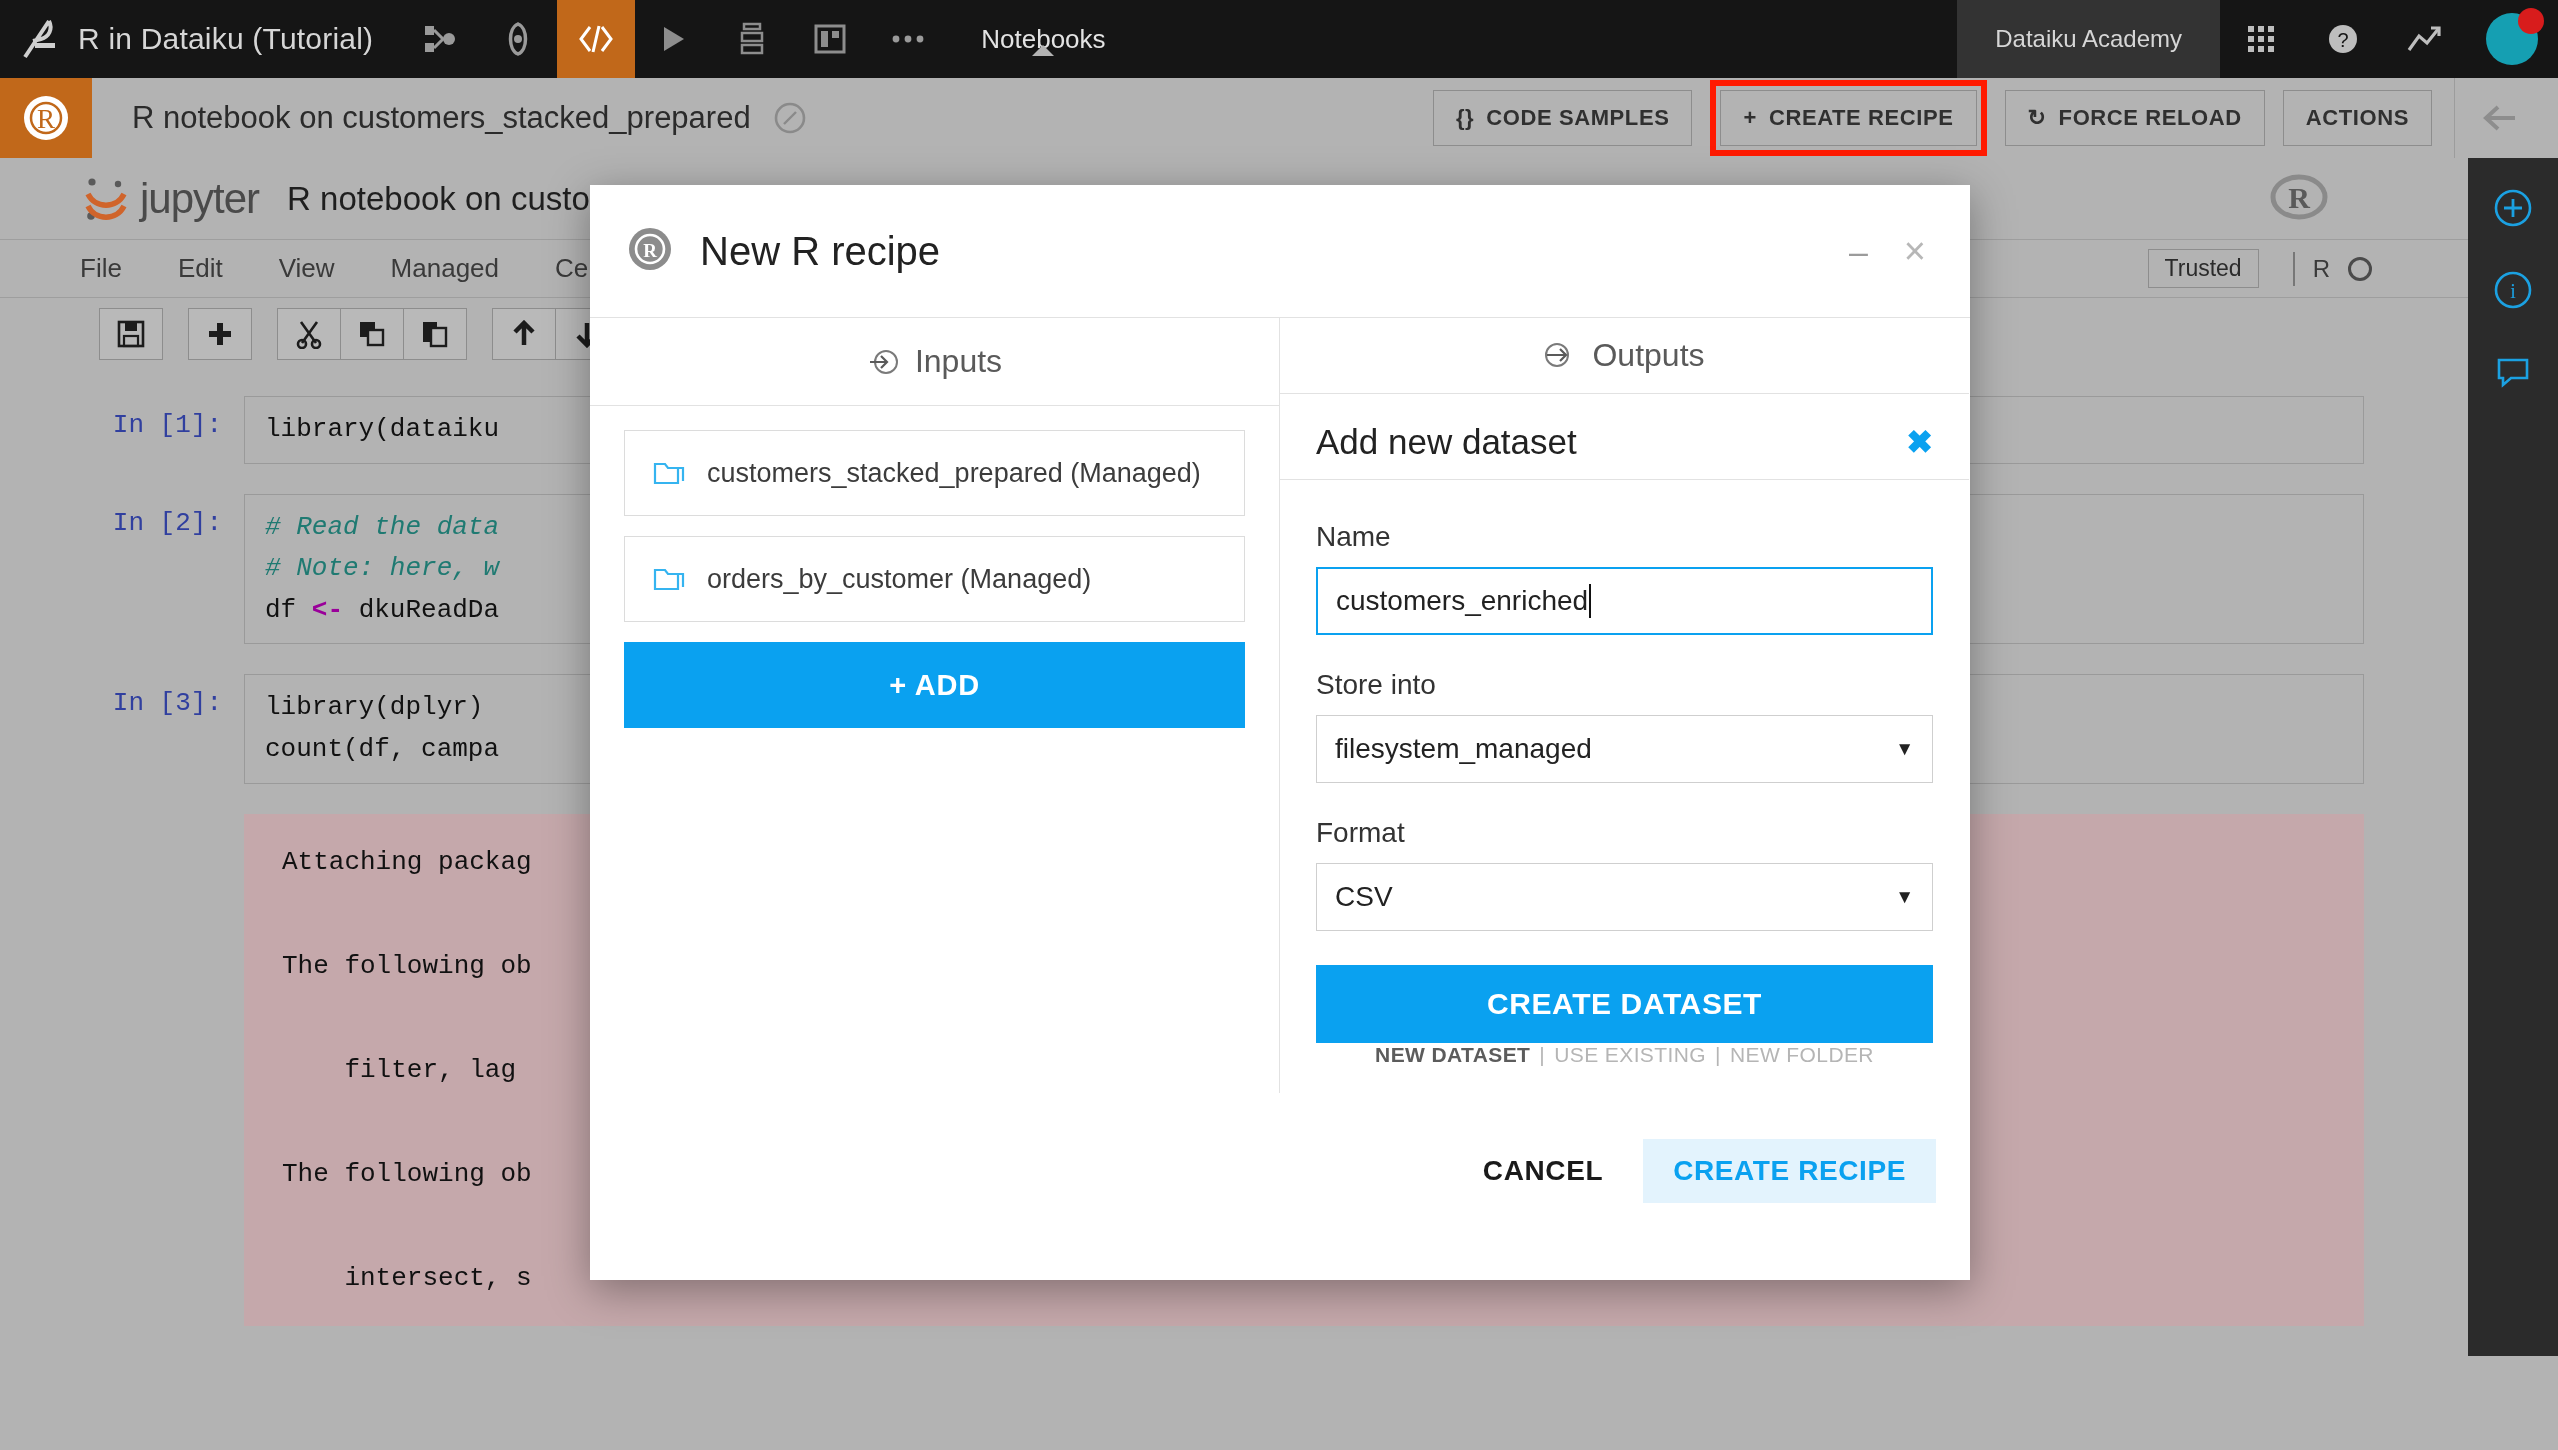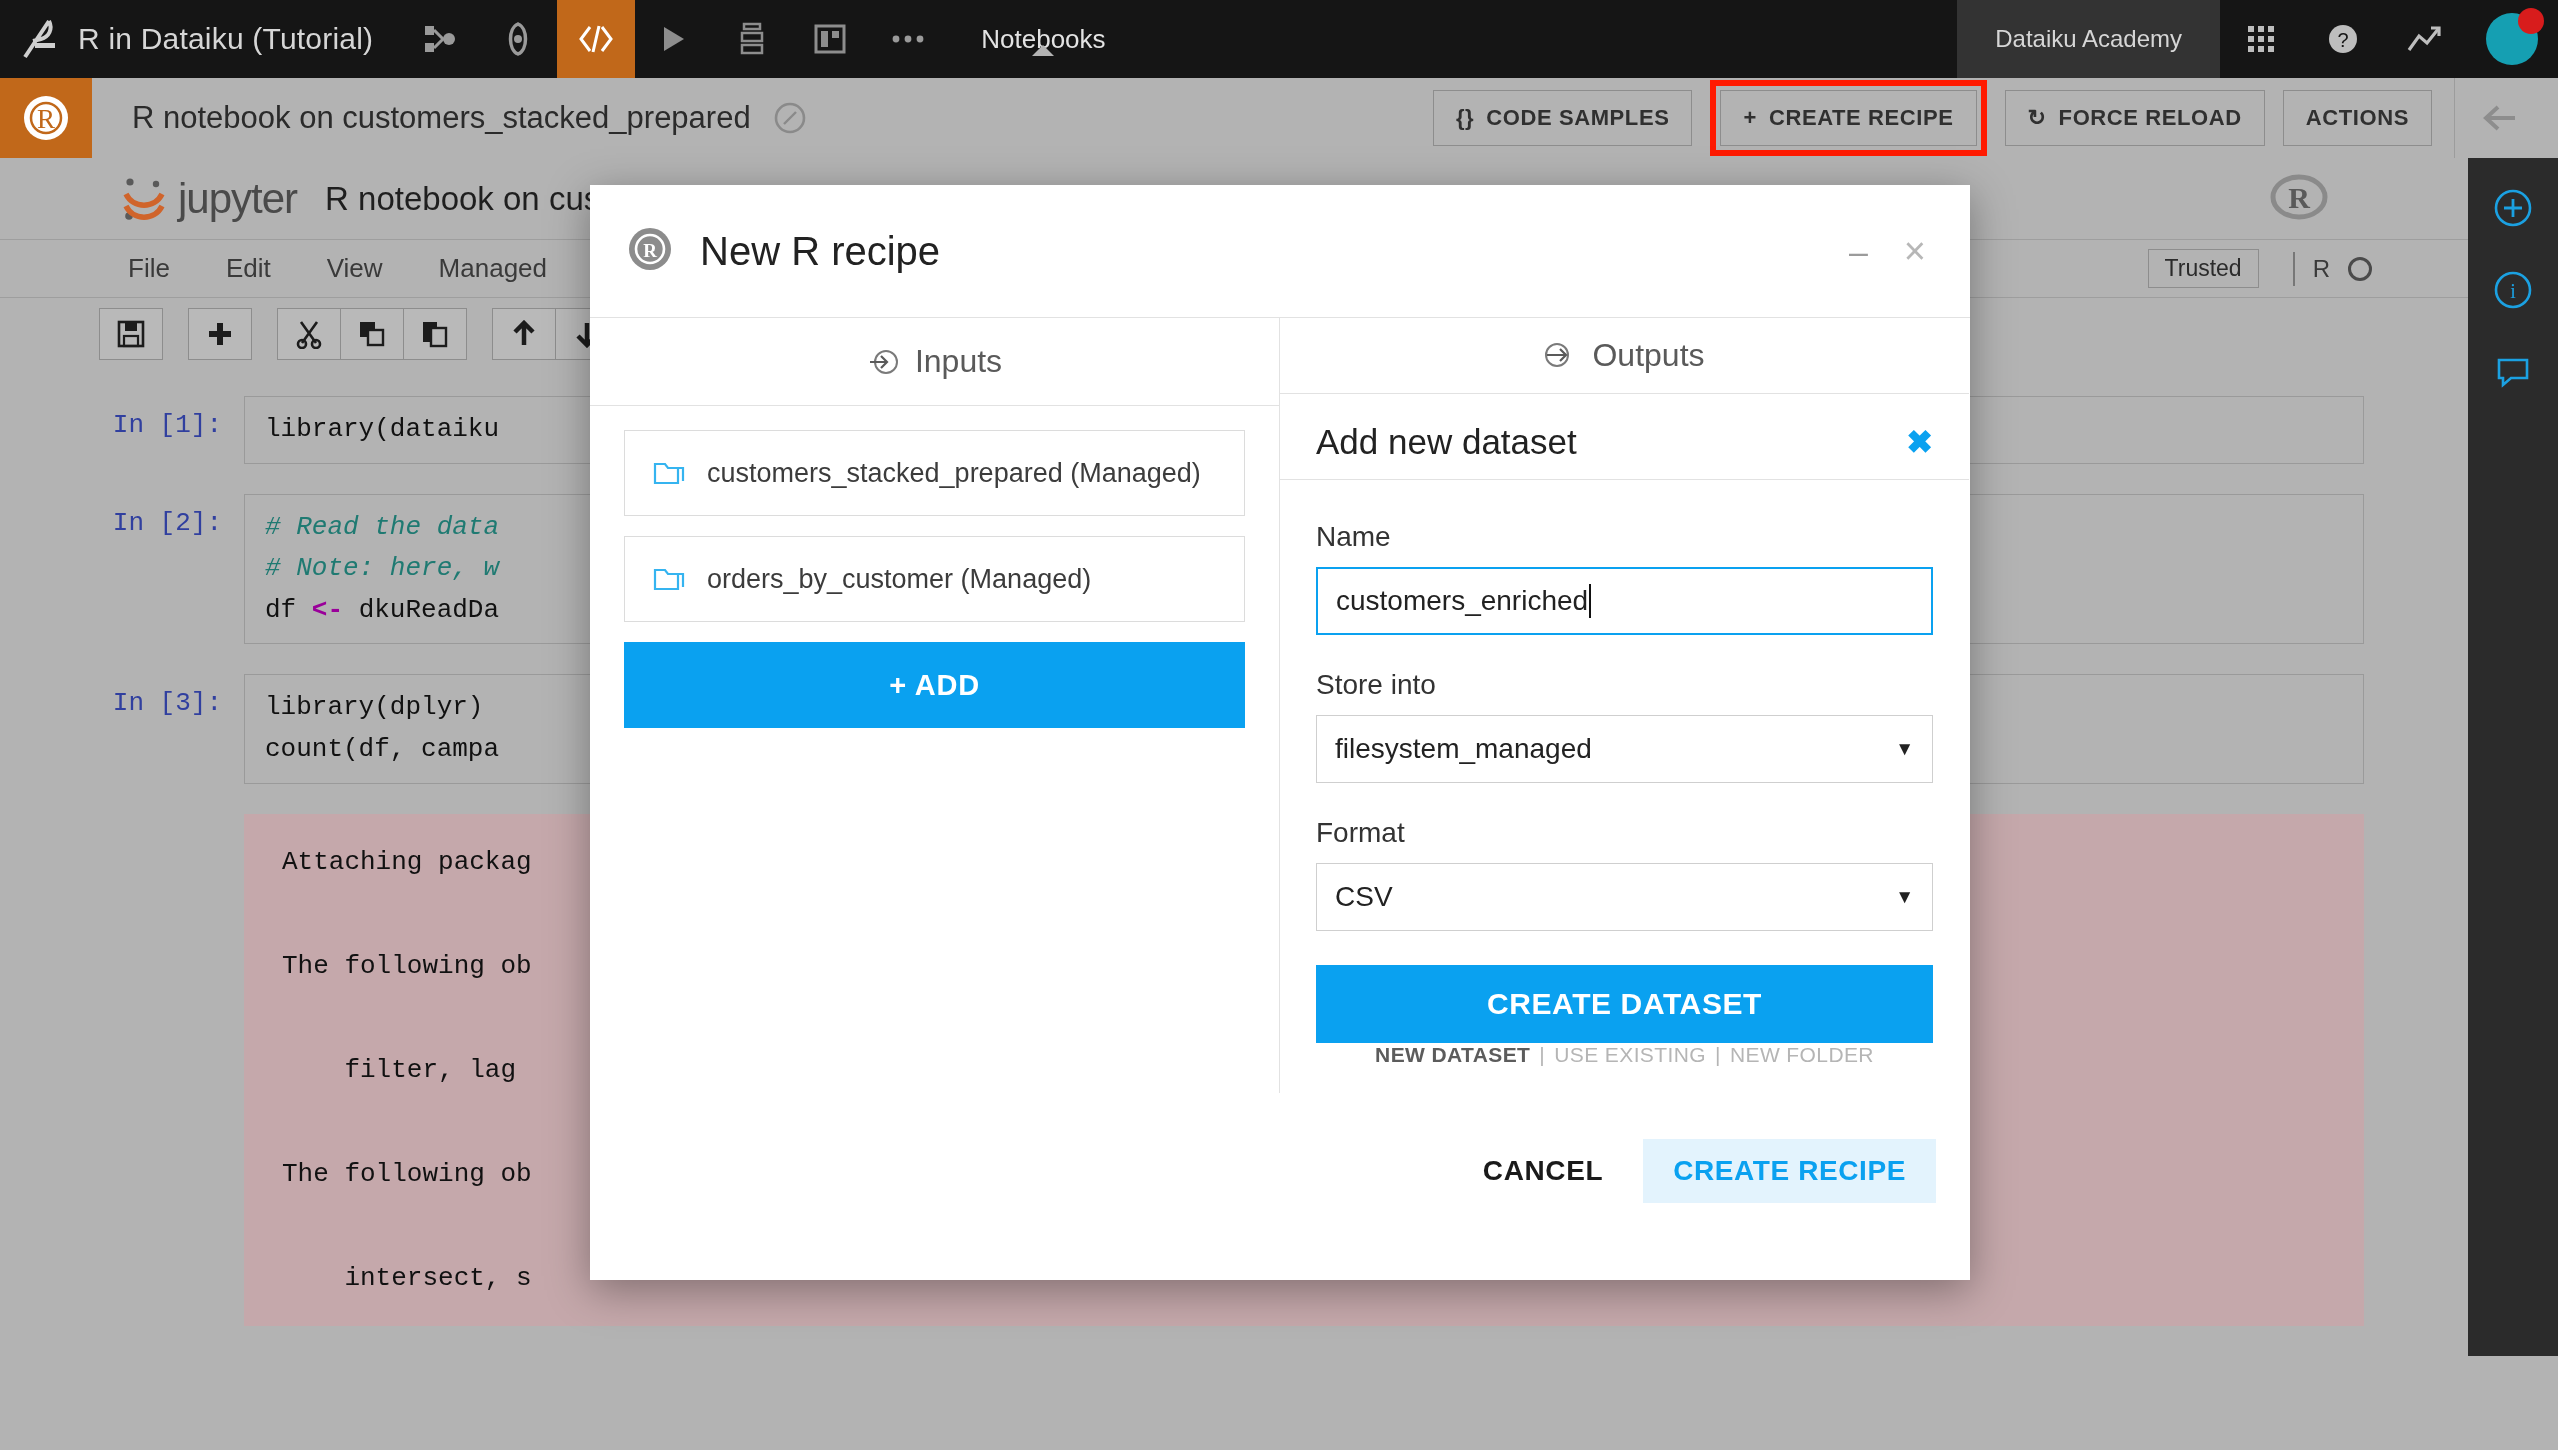--- a/index.html
+++ b/index.html
@@ -99,30 +99,30 @@
     display: flex; align-items: center; justify-content: center;
     color: #1ba1e2; font-size: 30px;
   }
 
   
   .nb-wrap {
     position: absolute; top: 158px; left: 0; right: 90px; bottom: 0;
     background: #b3b3b3; overflow: hidden;
   }
   .nb-header {
-    height: 82px; display: flex; align-items: center; padding-left: 116px;
+    height: 82px; display: flex; align-items: center; padding-left: 78px;
     border-bottom: 1px solid #9e9e9e;
   }
   .jupyter-logo { display: flex; align-items: center; gap: 4px; }
   .jupyter-word { font-size: 42px; color: #4a4a4a; letter-spacing: -1px; }
   .nb-name { font-size: 33px; color: #1f1f1f; margin-left: 28px; white-space: nowrap; }
   .nb-rlogo { margin-left: auto; margin-right: 140px; }
 
   .nb-menubar {
-    height: 58px; display: flex; align-items: center; padding-left: 100px;
+    height: 58px; display: flex; align-items: center; padding-left: 52px;
     border-bottom: 1px solid #9e9e9e; position: relative; text-align: right;
   }
   .menu-item { font-size: 26px; color: #3a3a3a; padding: 0 28px; white-space: nowrap; }
   .menu-right { position: absolute; right: 96px; display: flex; align-items: center; gap: 34px; }
   .trusted-box {
     border: 1px solid #8d8d8d; padding: 5px 16px; font-size: 23px; color: #2b2b2b;
   }
   .kernel-ind { display: flex; align-items: center; gap: 18px; font-size: 24px; color: #3a3a3a; }
   .kernel-sep { width: 2px; height: 34px; background: #777; }
   .kernel-circle { width: 24px; height: 24px; border: 3px solid #4a4a4a; border-radius: 50%; }

